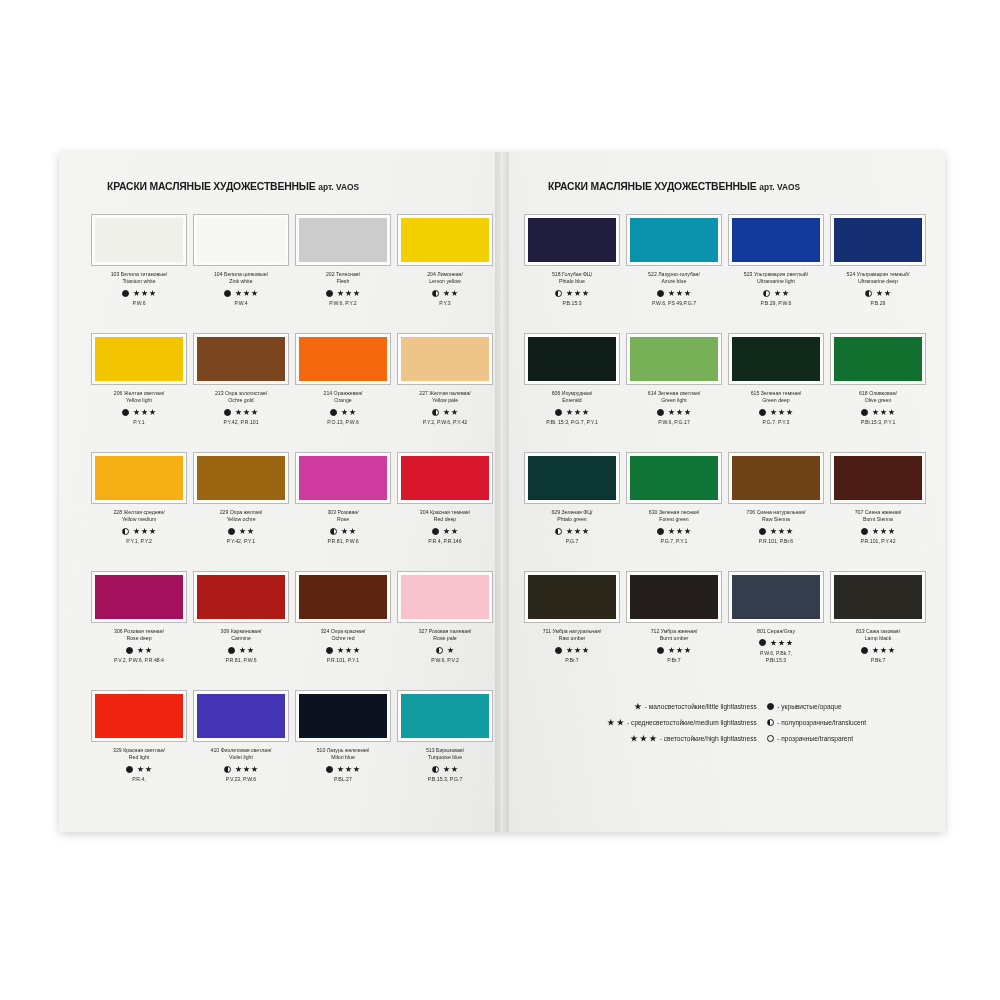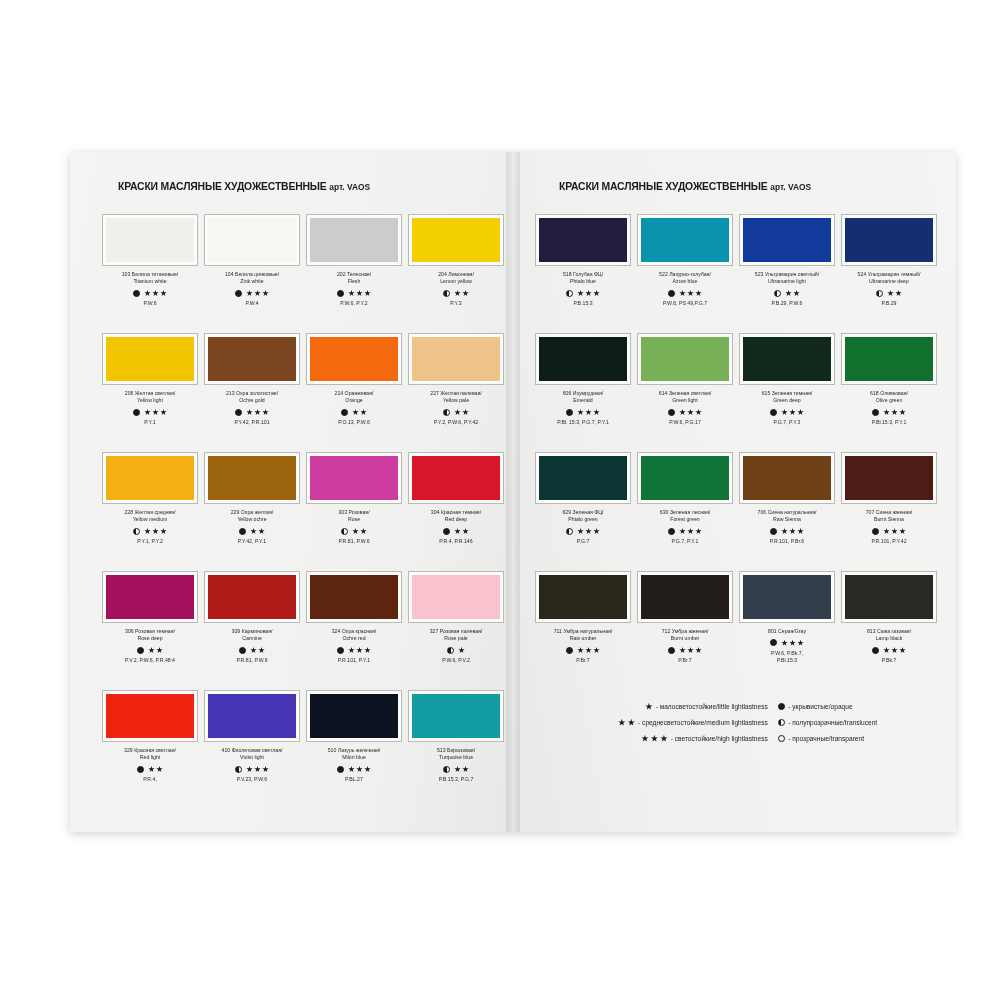--- a/index.html
+++ b/index.html
@@ -7,21 +7,21 @@
     width:1000px;height:1000px;
     background:#ffffff;
     font-family:"Liberation Sans", sans-serif;
     overflow:hidden;
   }
   #stage{position:relative;width:1000px;height:1000px;}
 
   
   .spread{
     position:absolute;
-    left:70px; top:152px;
+    left:59px; top:152px;
     width:886px; height:680px;
     display:flex;
     filter:drop-shadow(0 2px 5px rgba(0,0,0,0.18));
   }
   .page{
     position:relative;
     width:443px; height:680px;
     background:#f2f2f0;
     box-sizing:border-box;
   }

